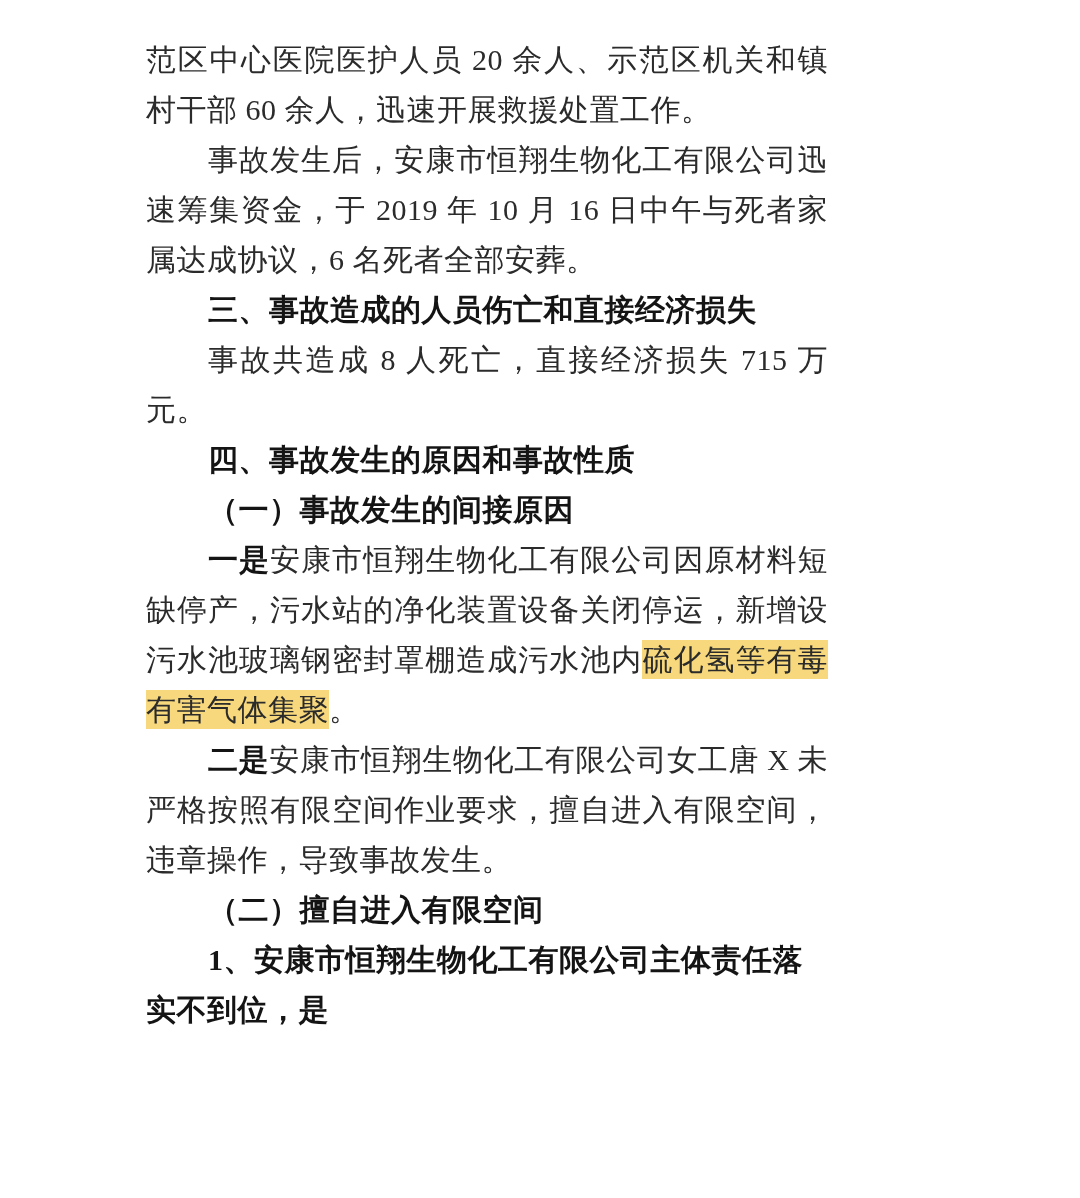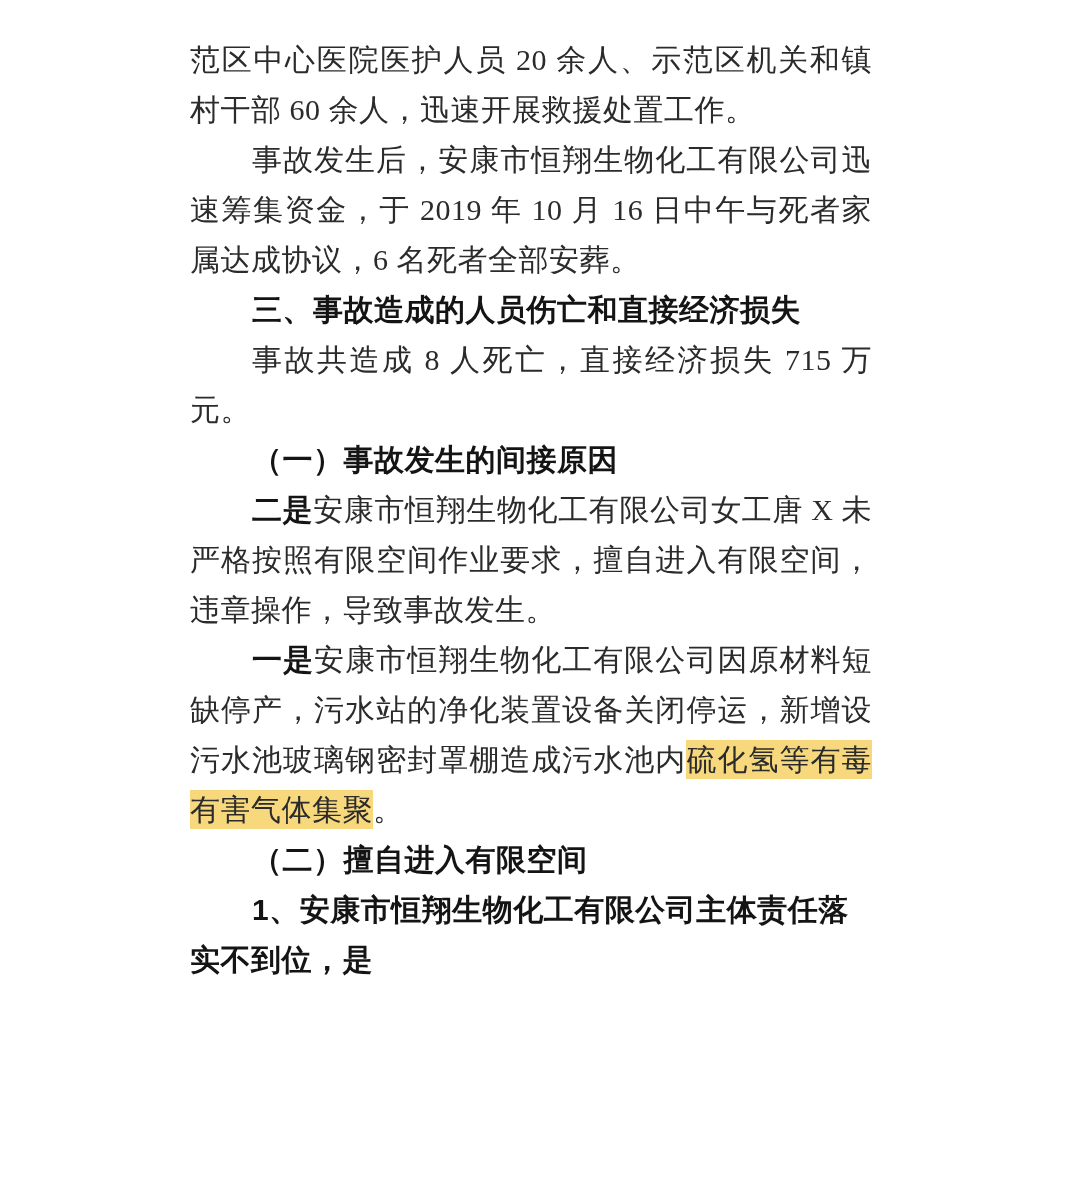--- a/index.html
+++ b/index.html
@@ -11,21 +11,20 @@
     height: 1198px;
     background: #ffffff;
     overflow: hidden;
   }
   .page {
     position: relative;
     width: 952px;
     height: 1198px;
     background: var(--page-bg, #ffffff);
     box-sizing: border-box;
-    margin-left: 44px;
   }
   .doc {
     box-sizing: border-box;
     padding: 35px 124px 0 146px; 
     color: var(--text-color, #2b2b2b);
   }
   .doc p {
     margin: 0;
     font-size: 30px;
     line-height: 50px;
@@ -37,37 +36,38 @@
   .doc p.indent {
     text-indent: 62px;
   }
   .doc p.heading {
     font-family: "Liberation Sans", "DejaVu Sans", sans-serif;
     font-weight: 700;
     text-align: left;
     color: var(--heading-color, #141414);
   }
   .doc span.bold {
-    font-family: Liberation Sans, sans-serif;
+    font-family: Liberation Serif, serif;
     font-weight: 700;
     color: var(--heading-color, #141414);
   }
   .doc span.highlight {
     background: var(--highlight-color, #f7d87d);
     padding: 3px 0;
   }
 </style>
 </head>
 <body>
 
 <div class="page">
   <div class="doc" id="doc-root">
       <p class="body"><span>范区中心医院医护人员 20 余人、示范区机关和镇村干部 60 余人，迅速开展救援处置工作。</span></p>
       <p class="body indent"><span>事故发生后，安康市恒翔生物化工有限公司迅速筹集资金，于 2019 年 10 月 16 日中午与死者家属达成协议，6 名死者全部安葬。</span></p>
       <p class="heading indent"><span class="bold">三、事故造成的人员伤亡和直接经济损失</span></p>
       <p class="body indent"><span>事故共造成 8 人死亡，直接经济损失 715 万元。</span></p>
+      <p class="heading indent"><span class="bold">四、事故发生的原因和事故性质</span></p>
       <p class="heading indent"><span class="bold">（一）事故发生的间接原因</span></p>
+      <p class="body indent"><span class="bold">一是</span><span>安康市恒翔生物化工有限公司因原材料短缺停产，污水站的净化装置设备关闭停运，新增设污水池玻璃钢密封罩棚造成污水池内</span><span class="highlight">硫化氢等有毒有害气体集聚</span><span>。</span></p>
       <p class="body indent"><span class="bold">二是</span><span>安康市恒翔生物化工有限公司女工唐 X 未严格按照有限空间作业要求，擅自进入有限空间，违章操作，导致事故发生。</span></p>
-      <p class="body indent"><span class="bold">一是</span><span>安康市恒翔生物化工有限公司因原材料短缺停产，污水站的净化装置设备关闭停运，新增设污水池玻璃钢密封罩棚造成污水池内</span><span class="highlight">硫化氢等有毒有害气体集聚</span><span>。</span></p>
       <p class="heading indent"><span class="bold">（二）擅自进入有限空间</span></p>
       <p class="heading indent"><span class="bold">1、安康市恒翔生物化工有限公司主体责任落实不到位，是</span></p>
     </div>
 </div>
 
 </body></html>

